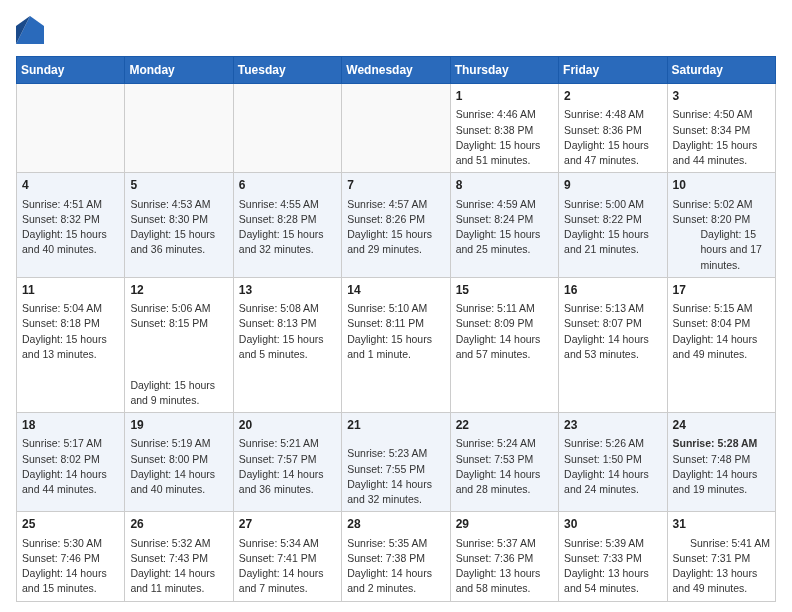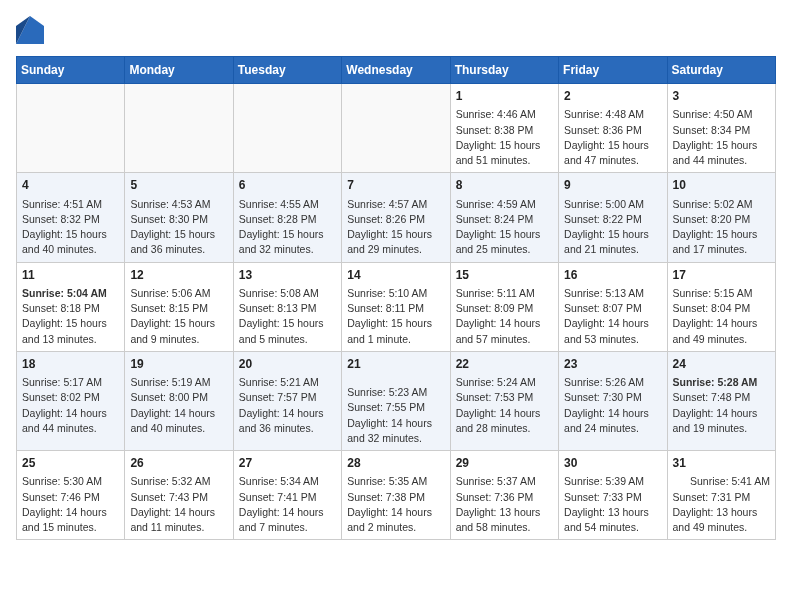--- a/index.html
+++ b/index.html
@@ -174,35 +174,35 @@
         <td>
           <span class="day-number">9</span>
           <span style="display: block;">Sunrise: 5:00 AM</span>
           <span style="display: block;">Sunset: 8:22 PM</span>
           <span style="display: block;">Daylight: 15 hours and 21 minutes.</span>
         </td>
         <td>
           <span class="day-number">10</span>
           <span style="display: block;">Sunrise: 5:02 AM</span>
           <span style="display: block;">Sunset: 8:20 PM</span>
-          <span style="display: block;">Daylight: 15 hours and 17 minutes.</span>
+          <span style="display: block; margin-left: 28px;">Daylight: 15 hours and 17 minutes.</span>
         </td>
       </tr>
       <tr>
         <td>
           <span class="day-number">11</span>
-          <span style="display: block; font-weight: bold;">Sunrise: 5:04 AM</span>
+          <span style="display: block;">Sunrise: 5:04 AM</span>
           <span style="display: block;">Sunset: 8:18 PM</span>
           <span style="display: block;">Daylight: 15 hours and 13 minutes.</span>
         </td>
         <td>
           <span class="day-number">12</span>
           <span style="display: block;">Sunrise: 5:06 AM</span>
           <span style="display: block;">Sunset: 8:15 PM</span>
-          <span style="display: block;">Daylight: 15 hours and 9 minutes.</span>
+          <span style="display: block; margin-top: 46px;">Daylight: 15 hours and 9 minutes.</span>
         </td>
         <td>
           <span class="day-number">13</span>
           <span style="display: block;">Sunrise: 5:08 AM</span>
           <span style="display: block;">Sunset: 8:13 PM</span>
           <span style="display: block;">Daylight: 15 hours and 5 minutes.</span>
         </td>
         <td>
           <span class="day-number">14</span>
           <span style="display: block;">Sunrise: 5:10 AM</span>
@@ -255,21 +255,21 @@
         </td>
         <td>
           <span class="day-number">22</span>
           <span style="display: block;">Sunrise: 5:24 AM</span>
           <span style="display: block;">Sunset: 7:53 PM</span>
           <span style="display: block;">Daylight: 14 hours and 28 minutes.</span>
         </td>
         <td>
           <span class="day-number">23</span>
           <span style="display: block;">Sunrise: 5:26 AM</span>
-          <span style="display: block;">Sunset: 7:30 PM</span>
+          <span style="display: block;">Sunset: 1:50 PM</span>
           <span style="display: block;">Daylight: 14 hours and 24 minutes.</span>
         </td>
         <td>
           <span class="day-number">24</span>
           <span style="display: block; font-weight: bold;">Sunrise: 5:28 AM</span>
           <span style="display: block;">Sunset: 7:48 PM</span>
           <span style="display: block;">Daylight: 14 hours and 19 minutes.</span>
         </td>
       </tr>
       <tr>

